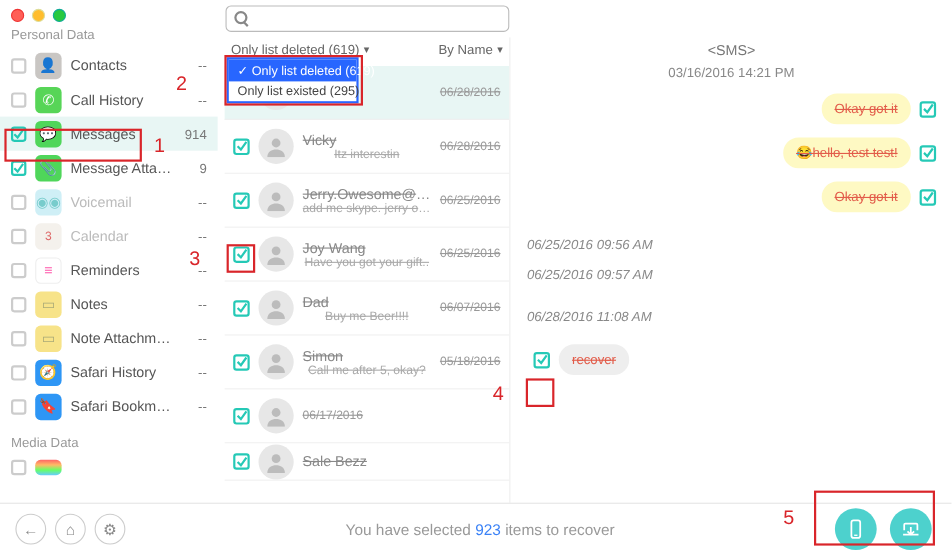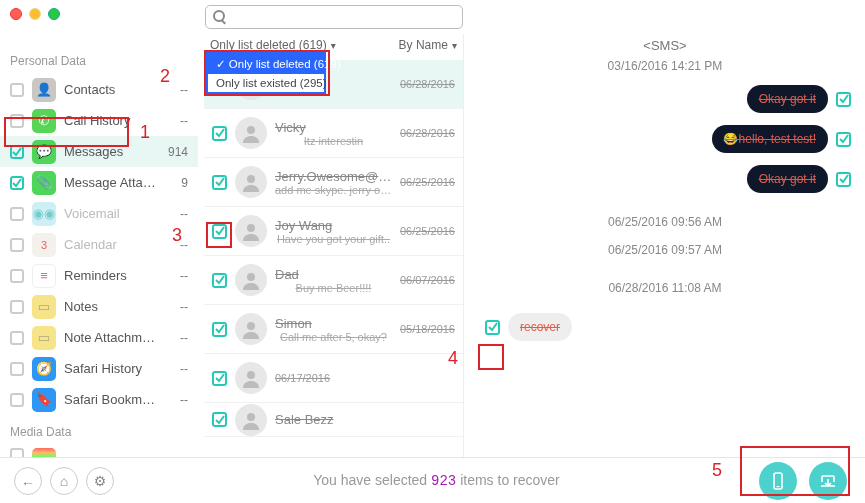--- a/index.html
+++ b/index.html
@@ -9,21 +9,21 @@
   .wc-dot { width: 12px; height: 12px; border-radius: 50%; }
   .wc-red { background: #ff5f57; border:1px solid #e33; }
   .wc-yellow { background: #ffbd2e; border:1px solid #dd9; }
   .wc-green { background: #28c940; border:1px solid #1a9; }
 
   .search-wrap { position: absolute; top: 5px; left: 205px; width: 258px; }
   .search { width: 100%; height: 24px; border:1px solid #bbb; border-radius: 5px; padding-left: 26px; font-size: 12px; background:#fff; }
   .search-icon { position:absolute; left:8px; top:5px; width:12px; height:12px; border:2px solid #888; border-radius:50%; }
   .search-icon::after { content:""; position:absolute; width:5px; height:2px; background:#888; bottom:-3px; right:-3px; transform:rotate(45deg);}
 
-  .sidebar { position:absolute; top:46px; left:0; width:198px; bottom:46px; padding-top:4px; overflow:hidden; }
+  .sidebar { position:absolute; top:16px; left:0; width:198px; bottom:46px; padding-top:4px; overflow:hidden; }
   .sb-header { font-size:12px; color:#999; padding:4px 10px 6px; }
   .sb-item { display:flex; align-items:center; height:31px; padding:0 10px 0 10px; gap:8px; position:relative; }
   .sb-item.selected { background:#e8f6f4; }
   .sb-check { width:14px; height:14px; border:2px solid #ccc; border-radius:3px; flex:0 0 auto; display:flex; align-items:center; justify-content:center; }
   .sb-check.on { border-color:#25c9b6; }
   .sb-check.on svg { display:block; }
   .sb-check svg { display:none; }
   .sb-icon { width:24px; height:24px; border-radius:5px; flex:0 0 auto; display:flex; align-items:center; justify-content:center; font-size:13px; color:#fff; }
   .sb-label { flex:1 1 auto; white-space:nowrap; overflow:hidden; text-overflow:ellipsis; font-size:13px; color:#555; }
   .sb-label.dim { color:#bbb; }
@@ -48,30 +48,30 @@
   .t-name { font-size:13px; color:#888; text-decoration:line-through; white-space:nowrap; overflow:hidden; text-overflow:ellipsis;}
   .t-preview { font-size:11px; color:#aaa; text-decoration:line-through; white-space:nowrap; overflow:hidden; text-overflow:ellipsis;text-align:center;}
   .t-date { font-size:11px; color:#999; text-decoration:line-through; flex:0 0 auto;}
 
   .detail { position:absolute; top:34px; left:465px; right:0; bottom:46px; padding:4px 14px 0 14px; }
   .dt-title { text-align:center; font-size:13px; color:#777; }
   .dt-time  { text-align:center; font-size:12px; color:#888; margin-top:6px; }
 
   .bubble-row { display:flex; align-items:center; justify-content:flex-end; gap:8px; margin-top:12px; }
   .bubble-row.left { justify-content:flex-start; }
-  .bubble { background:#0f172a; color:#e25c4a; padding:7px 12px; border-radius:16px; font-size:12px; text-decoration:line-through; }
+  .bubble { background:#fef9c3; color:#e25c4a; padding:7px 12px; border-radius:16px; font-size:12px; text-decoration:line-through; }
   .bubble-left { background:#eee; color:#e25c4a; text-decoration:line-through; }
   .bcheck { width:15px; height:15px; border:2px solid #25c9b6; border-radius:3px; display:flex; align-items:center; justify-content:center;}
-  .plain-time { text-align:center; font-size:12px; color:#888; margin-top:22px; }
+  .plain-time { text-align:left; font-size:12px; color:#888; margin-top:22px;font-style:italic; }
 
   .footer { position:absolute; bottom:0; left:0; right:0; height:46px; border-top:1px solid #e5e5e5; display:flex; align-items:center; }
   .nav-btns { display:flex; gap:8px; margin-left:14px; }
   .navb { width:28px; height:28px; border:1.5px solid #ccc; border-radius:50%; display:flex; align-items:center; justify-content:center; color:#888; font-size:14px; cursor:pointer; background:#fff;}
   .footer-text { flex:1; text-align:center; font-size:14px; color:#999; }
-  .footer-text .num { color:#a21caf;font-family:Liberation Mono, monospace; }
+  .footer-text .num { color:#3b82f6; }
   .actions { display:flex; gap:12px; margin-right:18px; }
   .actb { width:38px; height:38px; border-radius:50%; background:#4dd1cd; display:flex; align-items:center; justify-content:center; cursor:pointer; }
 
   
   .red-box { position:absolute; border:2px solid #d9252a; pointer-events:none; z-index:30; }
   .ann-num { position:absolute; color:#d9252a; font-size:18px; font-weight:400; z-index:31; }
 
   svg.tick { width:10px; height:10px; }
 </style>
 </head>

